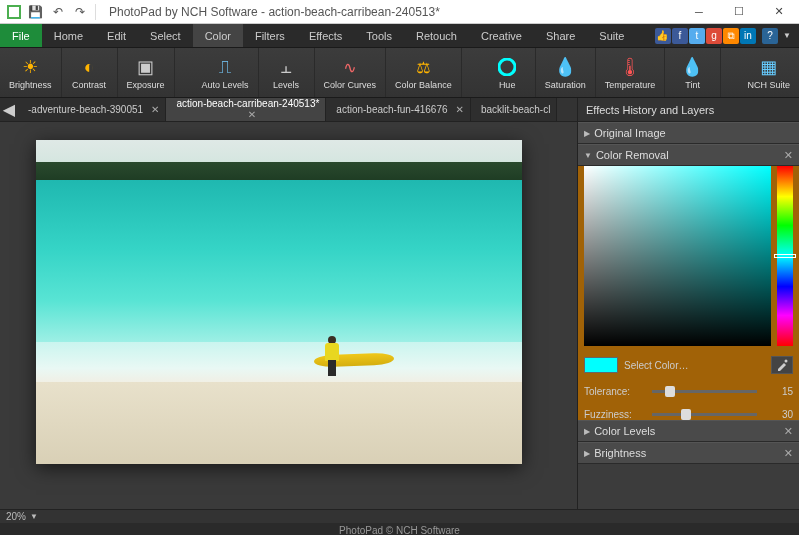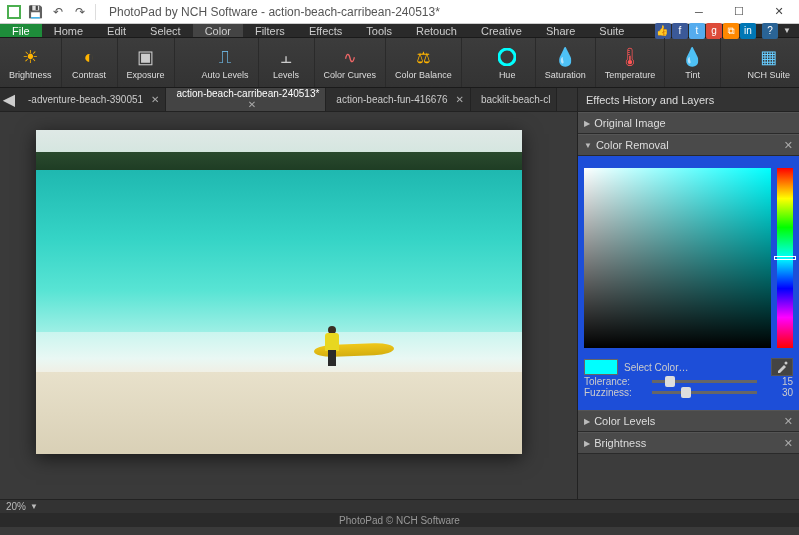--- a/index.html
+++ b/index.html
@@ -6,21 +6,21 @@
 body { background:#3a3a3a; overflow:hidden; width:799px; height:535px; }
 
 .titlebar { height:24px; background:#fff; display:flex; align-items:center; border-bottom:1px solid #ccc; }
 .qat { display:flex; align-items:center; gap:2px; padding:0 4px; }
 .qat .qbtn { width:20px; height:20px; display:flex; align-items:center; justify-content:center; color:#555; font-size:12px; cursor:pointer; }
 .qat .sep { width:1px; height:16px; background:#ddd; margin:0 3px; }
 .title { flex:1; font-size:12px; color:#555; padding-left:6px; white-space:nowrap; }
 .winctl { display:flex; }
 .winctl .wb { width:40px; height:24px; display:flex; align-items:center; justify-content:center; color:#444; cursor:pointer; font-size:11px; }
 
-.menubar { height:14px; background:#2a2a2a; display:flex; align-items:stretch; border-bottom:1px solid #1a1a1a; }
+.menubar { height:24px; background:#2a2a2a; display:flex; align-items:stretch; border-bottom:1px solid #1a1a1a; }
 .menubar .mitem { padding:0 12px; display:flex; align-items:center; color:#ccc; font-size:11px; cursor:pointer; }
 .menubar .mitem.file { background:#1e8c3a; color:#fff; }
 .menubar .mitem.active { background:#444; }
 .menubar .spacer { flex:1; }
 .menubar .social { display:flex; align-items:center; gap:1px; padding-right:4px; }
 .menubar .social .sic { width:16px; height:16px; display:flex; align-items:center; justify-content:center; font-size:10px; color:#fff; border-radius:2px; cursor:pointer; }
 
 .ribbon { height:50px; background:linear-gradient(#3c3c3c,#333); display:flex; align-items:center; border-bottom:1px solid #1a1a1a; overflow:hidden; }
 .rtool { display:flex; flex-direction:column; align-items:center; justify-content:center; padding:0 9px; height:50px; cursor:pointer; border-right:1px solid #2a2a2a; min-width:56px; }
 .rtool .ic { height:24px; display:flex; align-items:center; justify-content:center; font-size:18px; color:#ffb400; }
@@ -47,31 +47,31 @@
 .manhead { width:8px; height:8px; background:#3a2f24; border-radius:50%; position:absolute; left:4px; top:0; }
 .mantorso { width:14px; height:18px; background:#e8d720; position:absolute; top:7px; left:1px; border-radius:3px 3px 0 0; }
 .manlegs { width:8px; height:16px; background:#2a2a2a; position:absolute; top:24px; left:4px; }
 .board { width:80px; height:12px; background:linear-gradient(#f0c818,#d4ae10); position:absolute; top:18px; left:-10px; border-radius:50% / 100%; transform:rotate(-2deg); }
 
 .rightpane { width:222px; background:#3c3c3c; border-left:1px solid #222; display:flex; flex-direction:column; overflow:hidden; }
 .phdr { height:24px; background:#333; color:#ddd; font-size:11px; display:flex; align-items:center; padding:0 8px; border-bottom:1px solid #222; }
 .acc { height:22px; background:#4a4a4a; color:#ddd; font-size:11px; display:flex; align-items:center; padding:0 6px; border-bottom:1px solid #2a2a2a; border-top:1px solid #555; cursor:pointer; gap:4px; }
 .acc .tri { font-size:8px; color:#bbb; }
 .acc .px { margin-left:auto; color:#aaa; cursor:pointer; }
-.accbody { background:#1d4ed8; padding:12px 6px; }
+.accbody { background:#a16207; padding:0 6px; }
 .colorpick { display:flex; gap:6px; }
 .gradient { flex:1; height:180px; position:relative; background:linear-gradient(to right,#fff,#00ffff); cursor:crosshair; }
 .gradient .blk { position:absolute; inset:0; background:linear-gradient(to bottom,transparent,#000); }
 .hue { width:16px; height:180px; background:linear-gradient(to bottom,#ff0000 0%,#ffff00 17%,#00ff00 33%,#00ffff 50%,#0000ff 67%,#ff00ff 83%,#ff0000 100%); cursor:pointer; position:relative; }
 .hue .hmark { position:absolute; left:-3px; right:-3px; top:88px; height:4px; border:1px solid #fff; }
 .selcol { display:flex; align-items:center; margin-top:10px; gap:6px; }
 .swatch { width:34px; height:16px; background:#0ff; border:1px solid #666; cursor:pointer; }
 .selcol .lbl { color:#ccc; font-size:10px; cursor:pointer; flex:1; }
 .eyedrop { width:22px; height:18px; display:flex; align-items:center; justify-content:center; color:#ccc; cursor:pointer; border:1px solid #555; background:#444; }
-.sliderrow { display:flex; align-items:center; gap:18px; }
+.sliderrow { display:flex; align-items:center; margin-top:12px; gap:18px; }
 .sliderrow .slab { width:50px; color:#ccc; font-size:10px; }
 .track { flex:1; height:3px; background:#666; position:relative; cursor:pointer; }
 .thumb { position:absolute; top:-4px; width:10px; height:11px; background:#ddd; border-radius:2px; }
 .sliderrow .sval { width:18px; text-align:right; color:#ccc; font-size:10px; }
 
 .zoombar { height:14px; background:#333; color:#bbb; font-size:10px; display:flex; align-items:center; padding:0 6px; border-top:1px solid #222; gap:4px; }
 .statusbar { height:14px; background:#2a2a2a; color:#999; font-size:10px; display:flex; align-items:center; padding:0 6px;justify-content:center; }
 </style>
 </head>
 <body>

